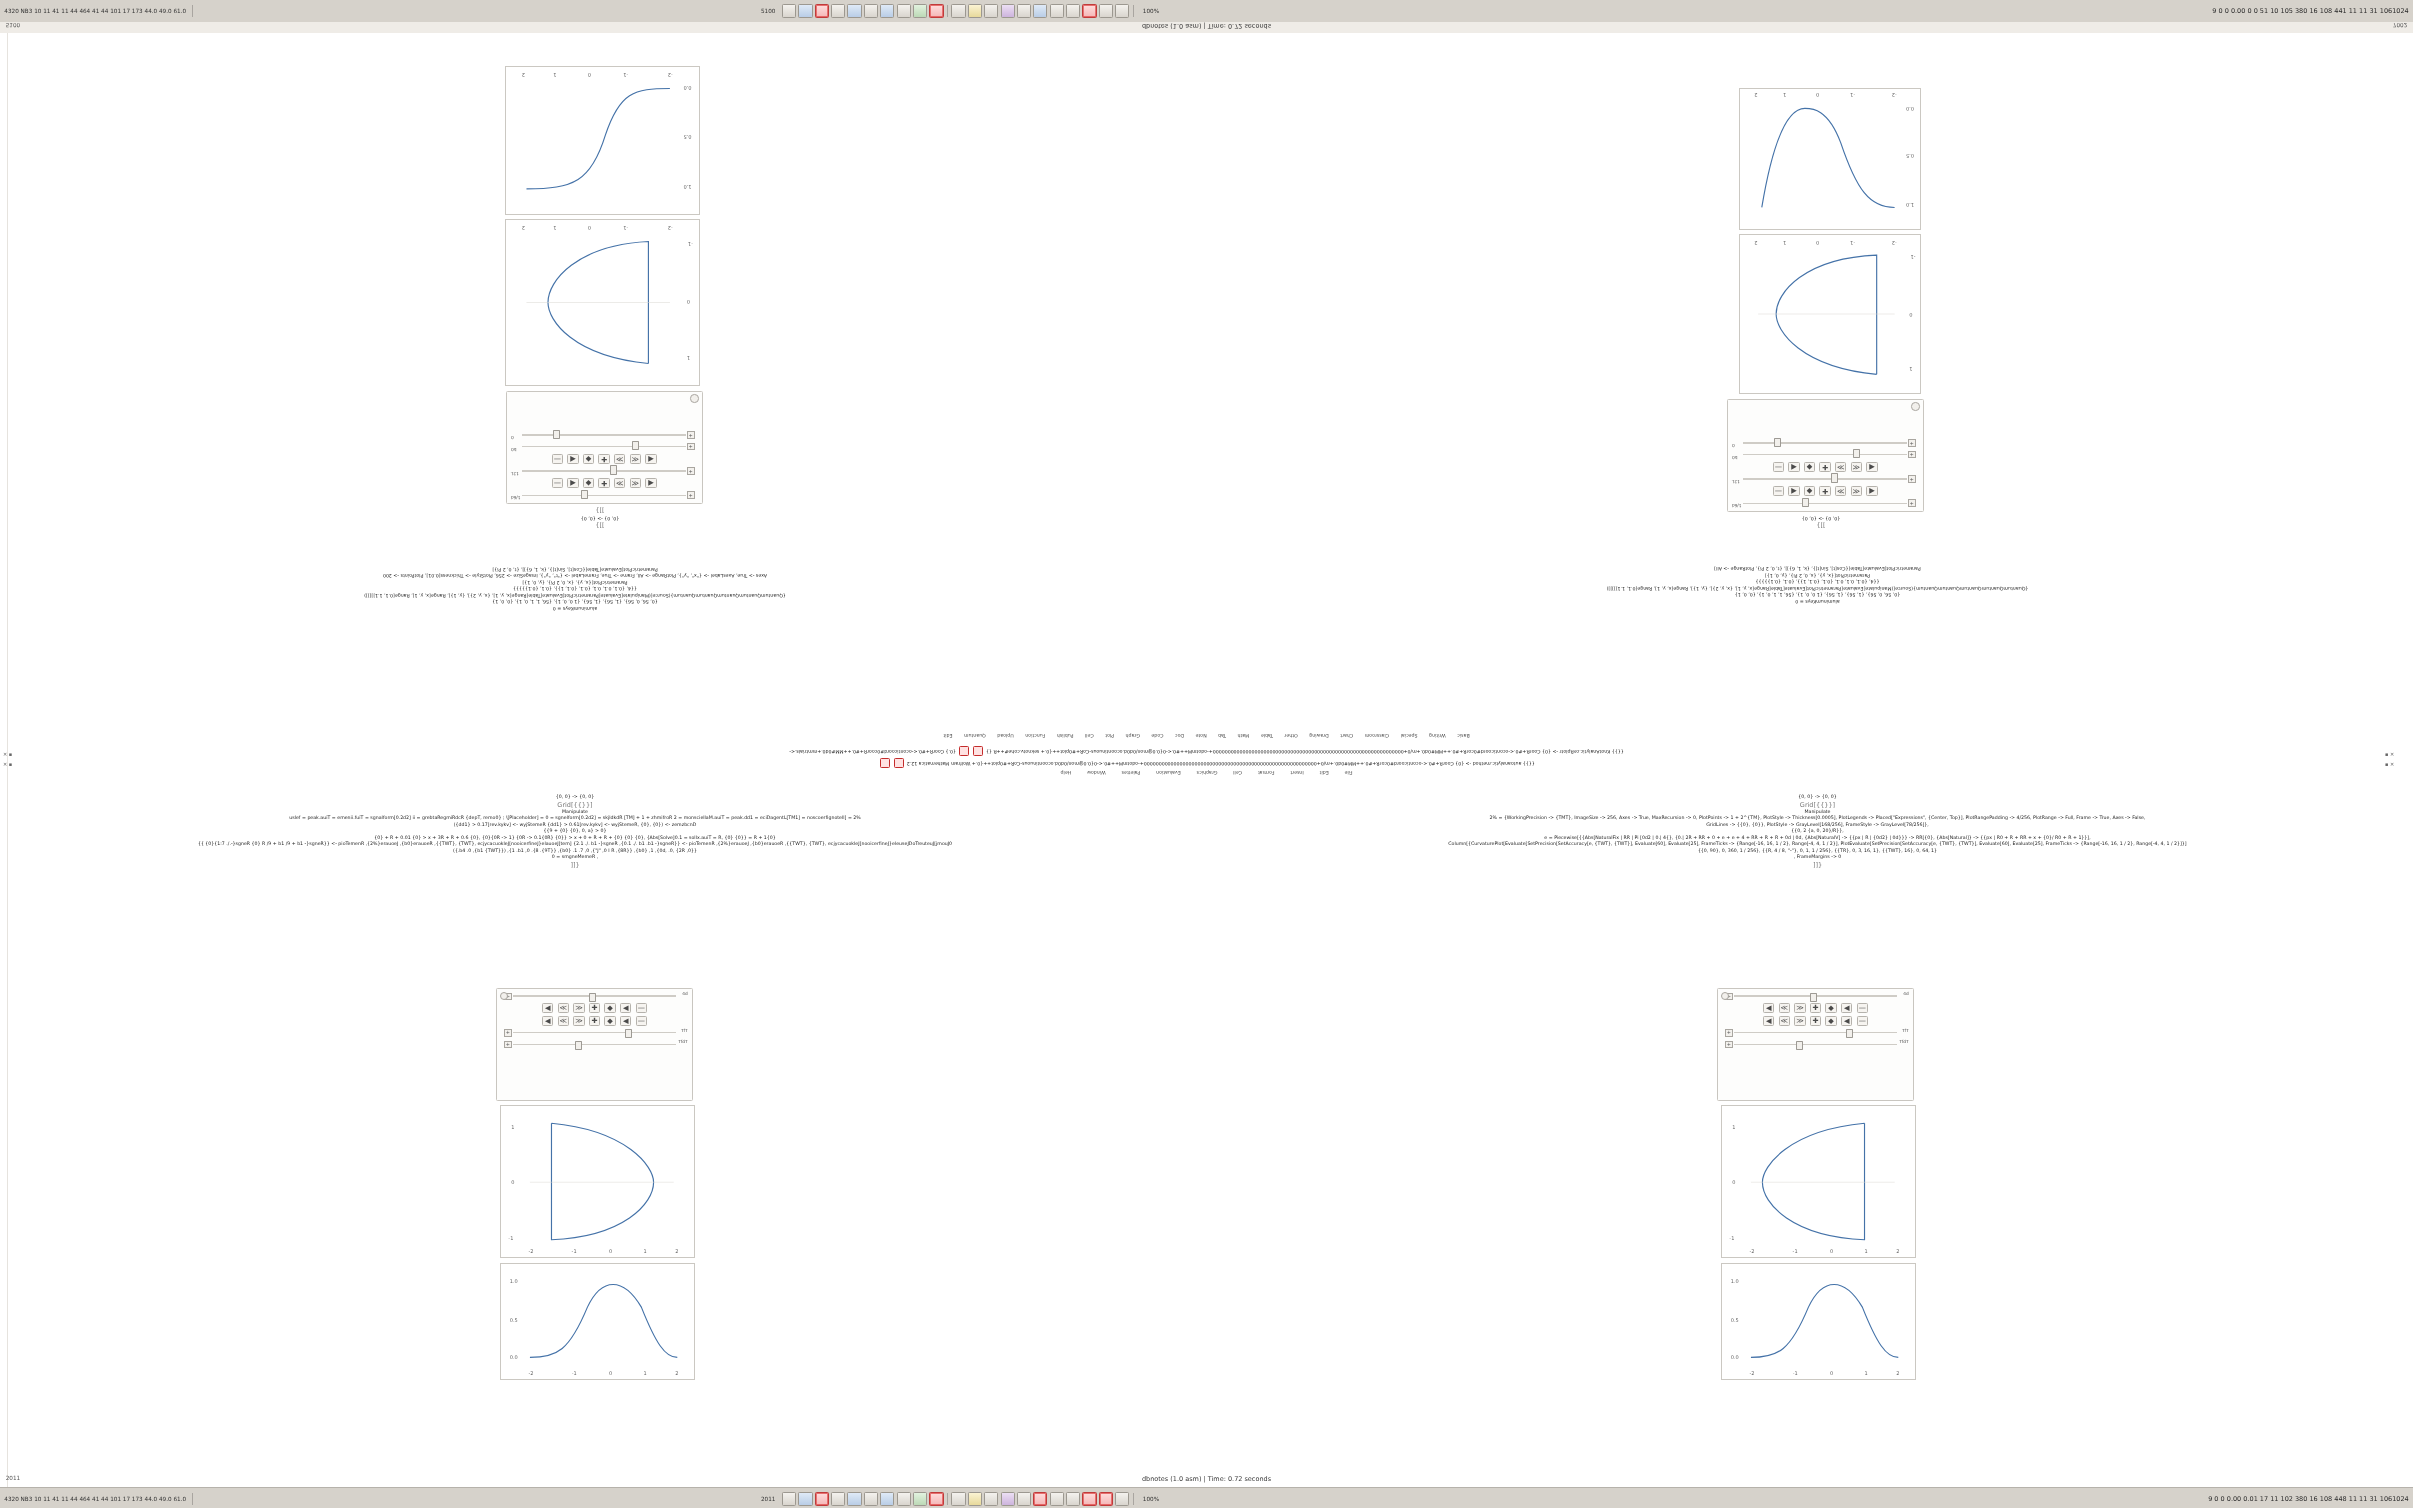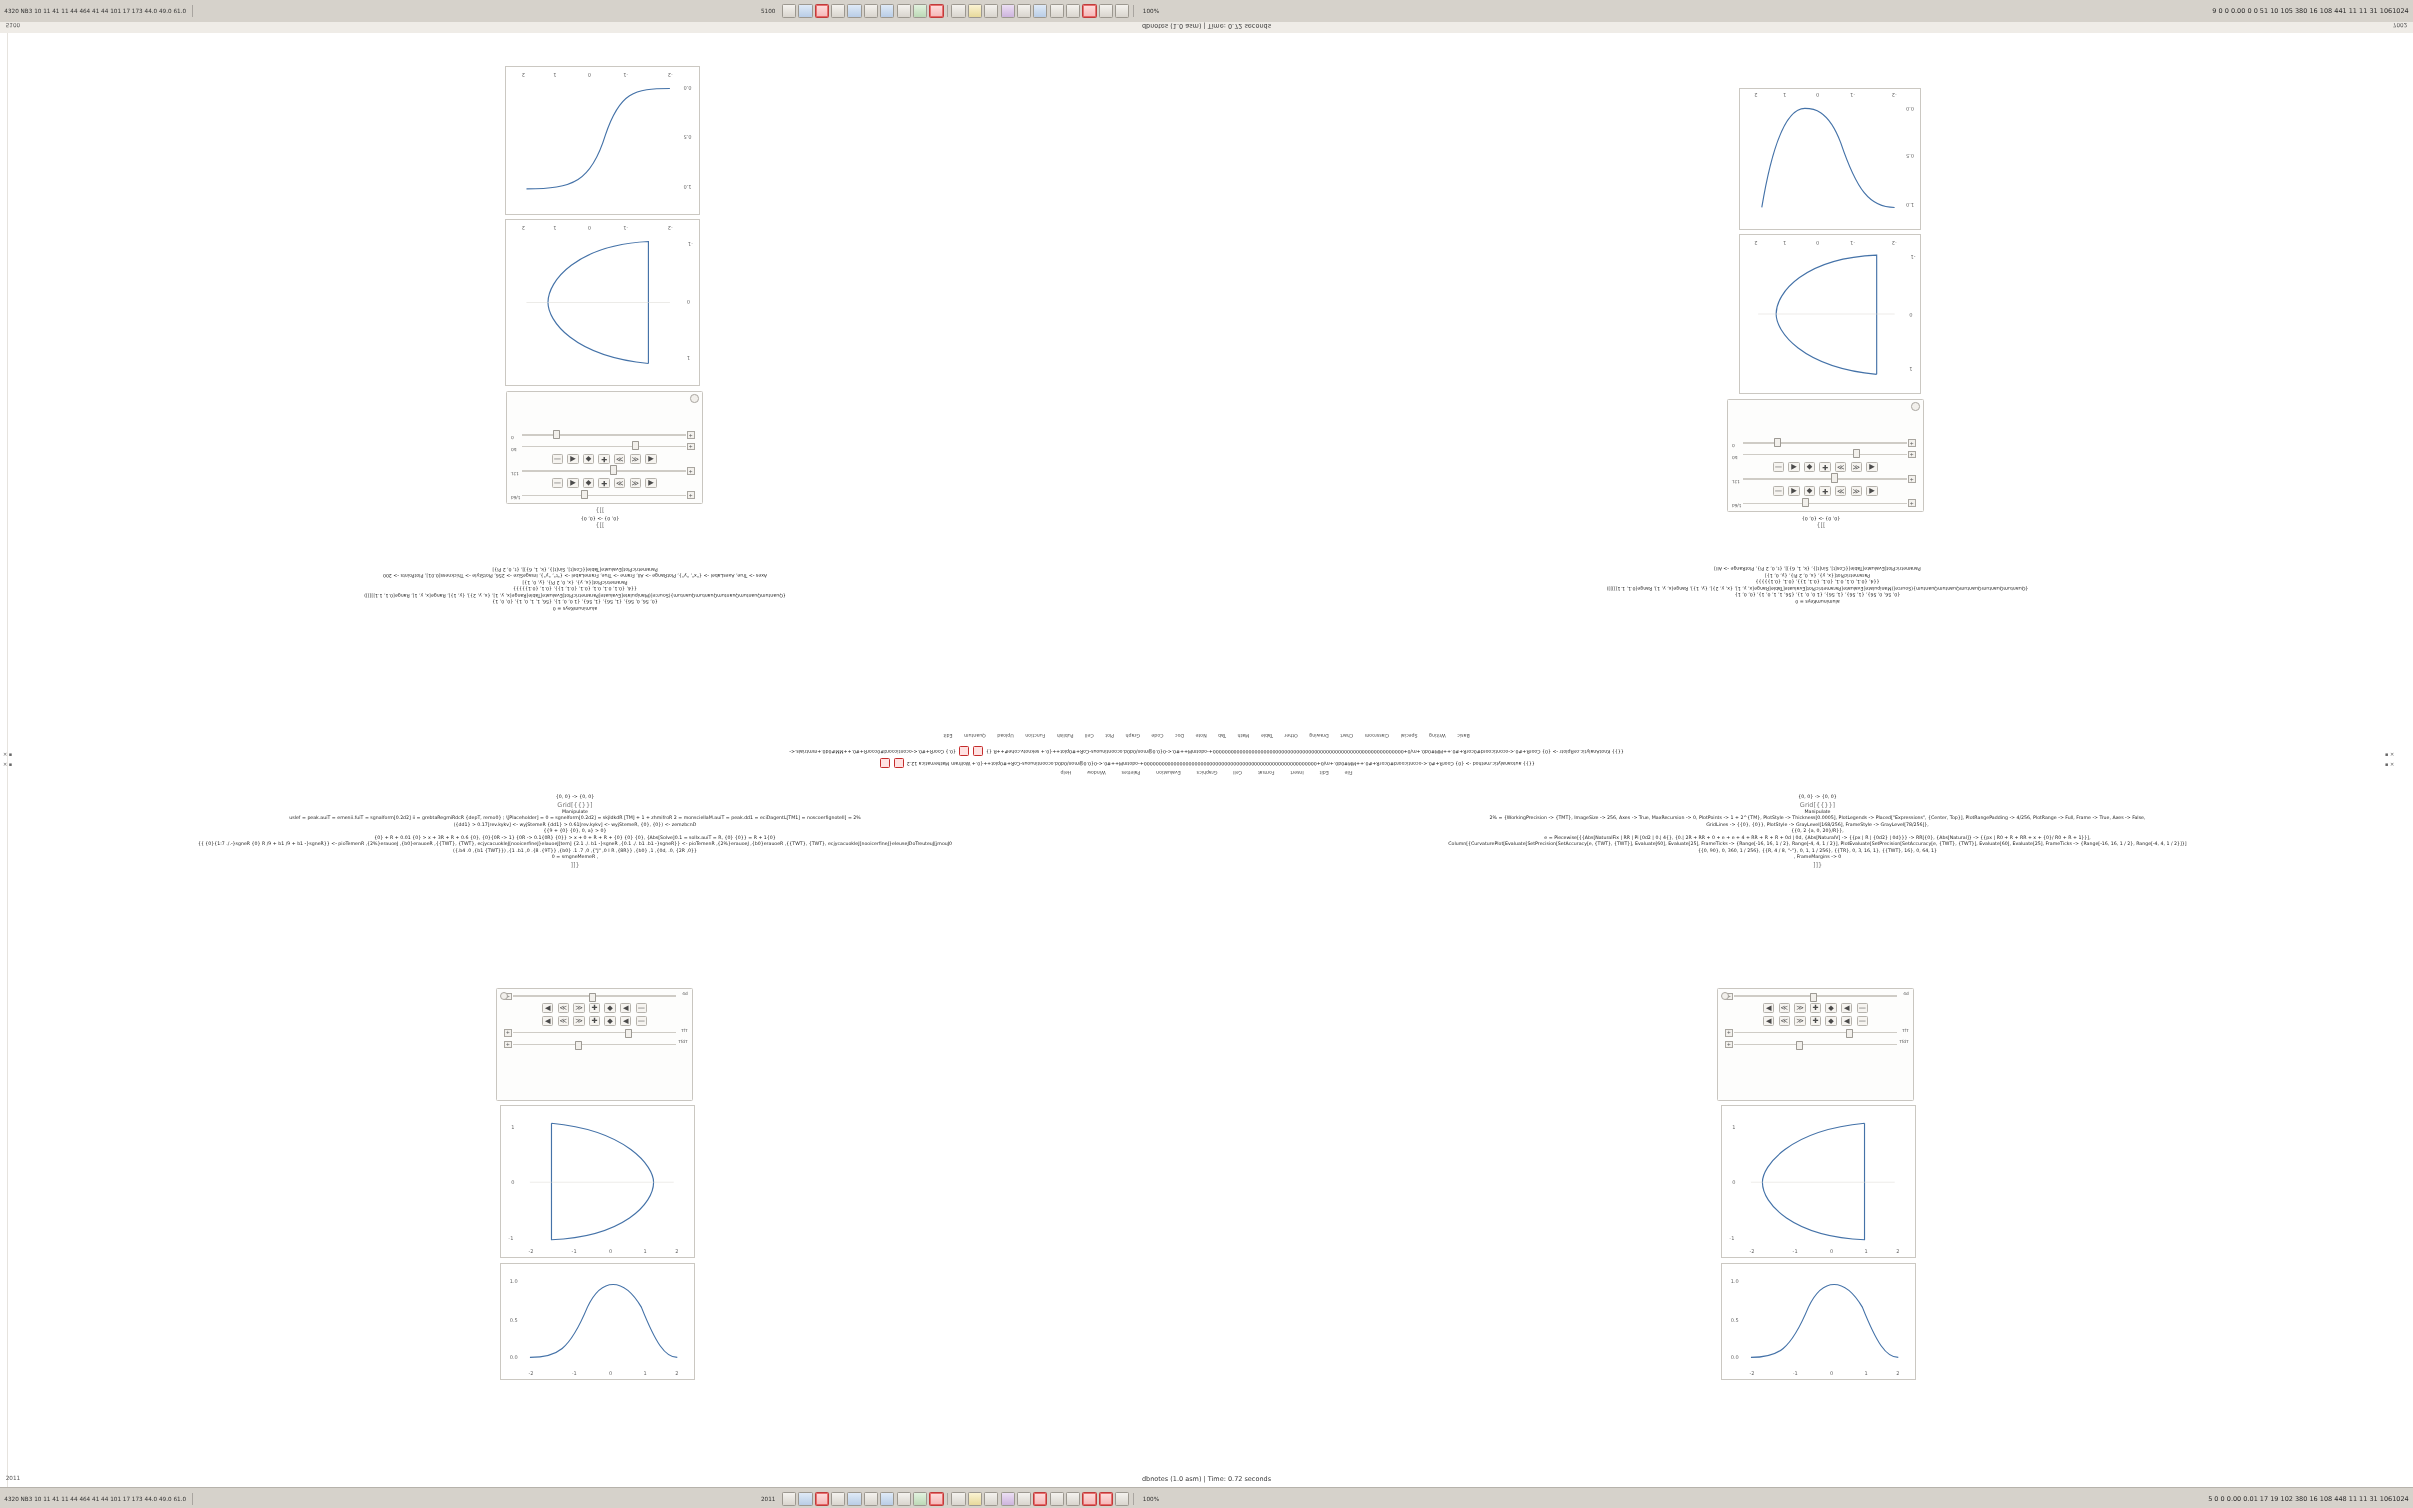--- a/index.html
+++ b/index.html
@@ -558,18 +558,18 @@
       <span class="tb-ico"></span>
       <span class="tb-ico"></span>
       <span class="tb-ico red"></span>
       <span class="tb-ico red"></span>
       <span class="tb-ico"></span>
       <span class="tb-sep"></span>
       <span class="menu-mini" style="margin-left:5.7px;">100%</span>
     </div>
 
     <div class="right">
-      <span>5 0 0 0.00 0.01 17  19  102  380  16  108  448  11  11  31 1061024</span>
+      <span>9 0 0 0.00 0.01 17  11  102  380  16  108  448  11  11  31 1061024</span>
     </div>
   </div>
 
 </div>
 
 
 </body></html>

